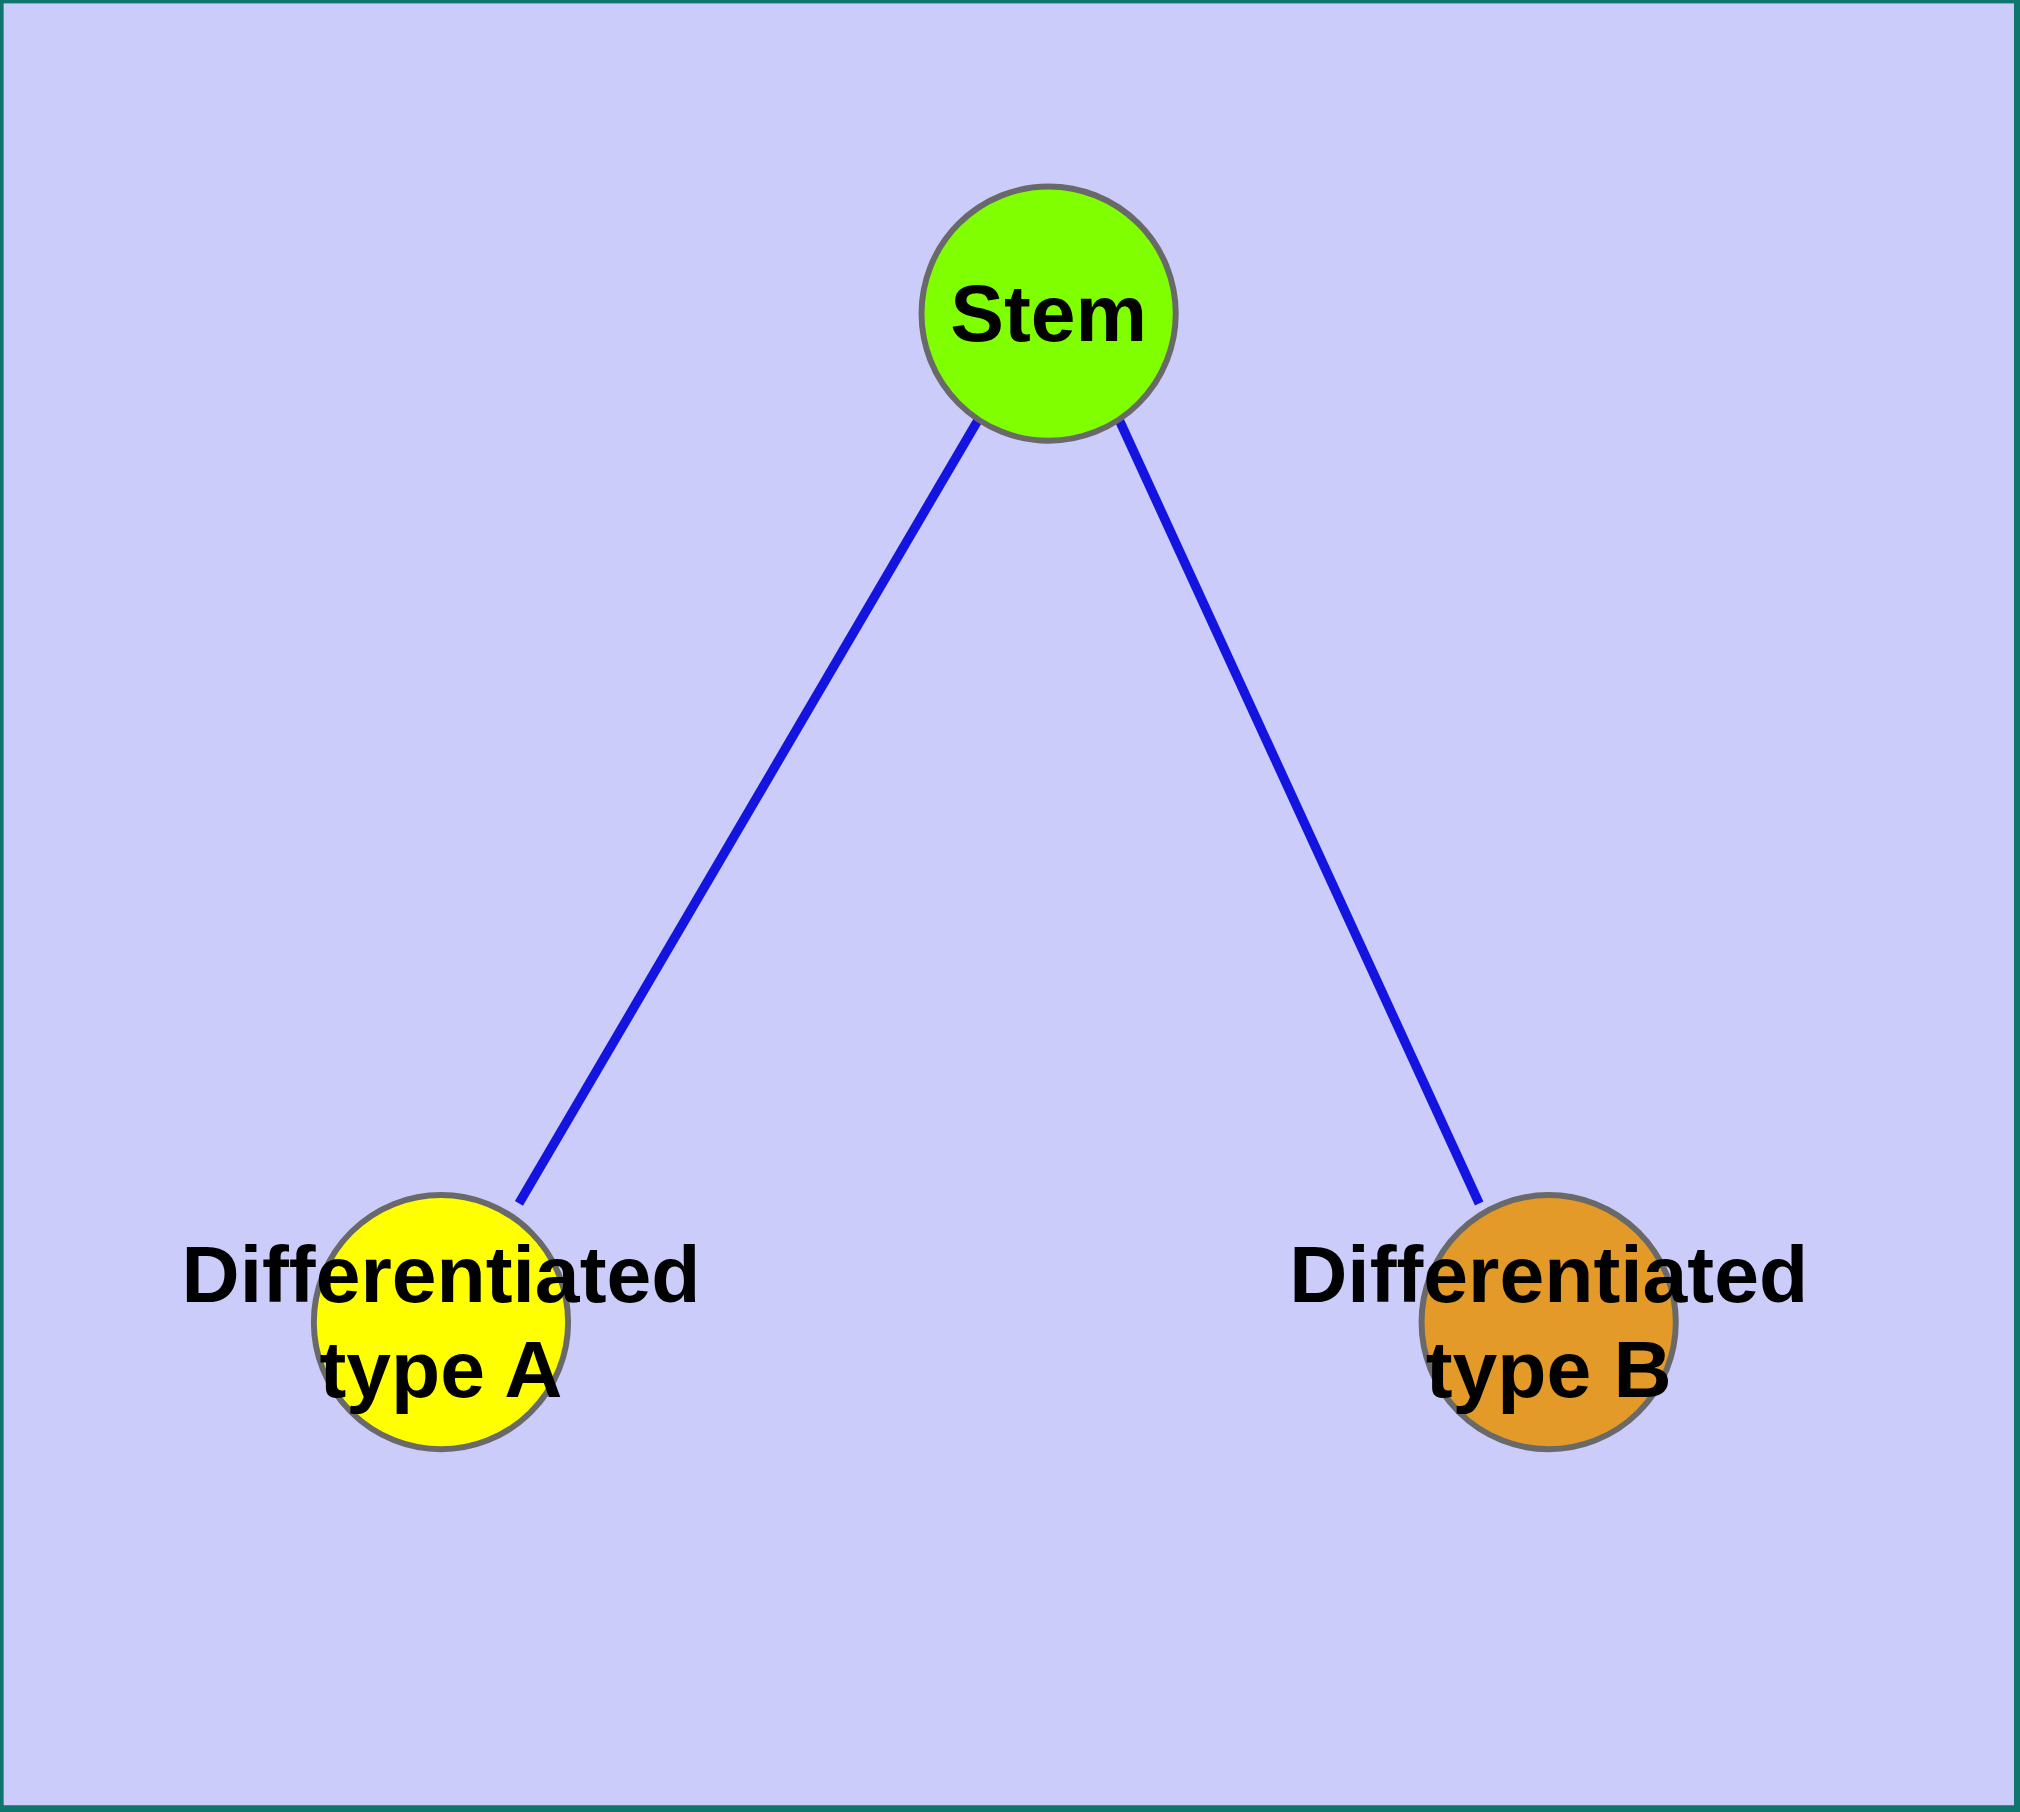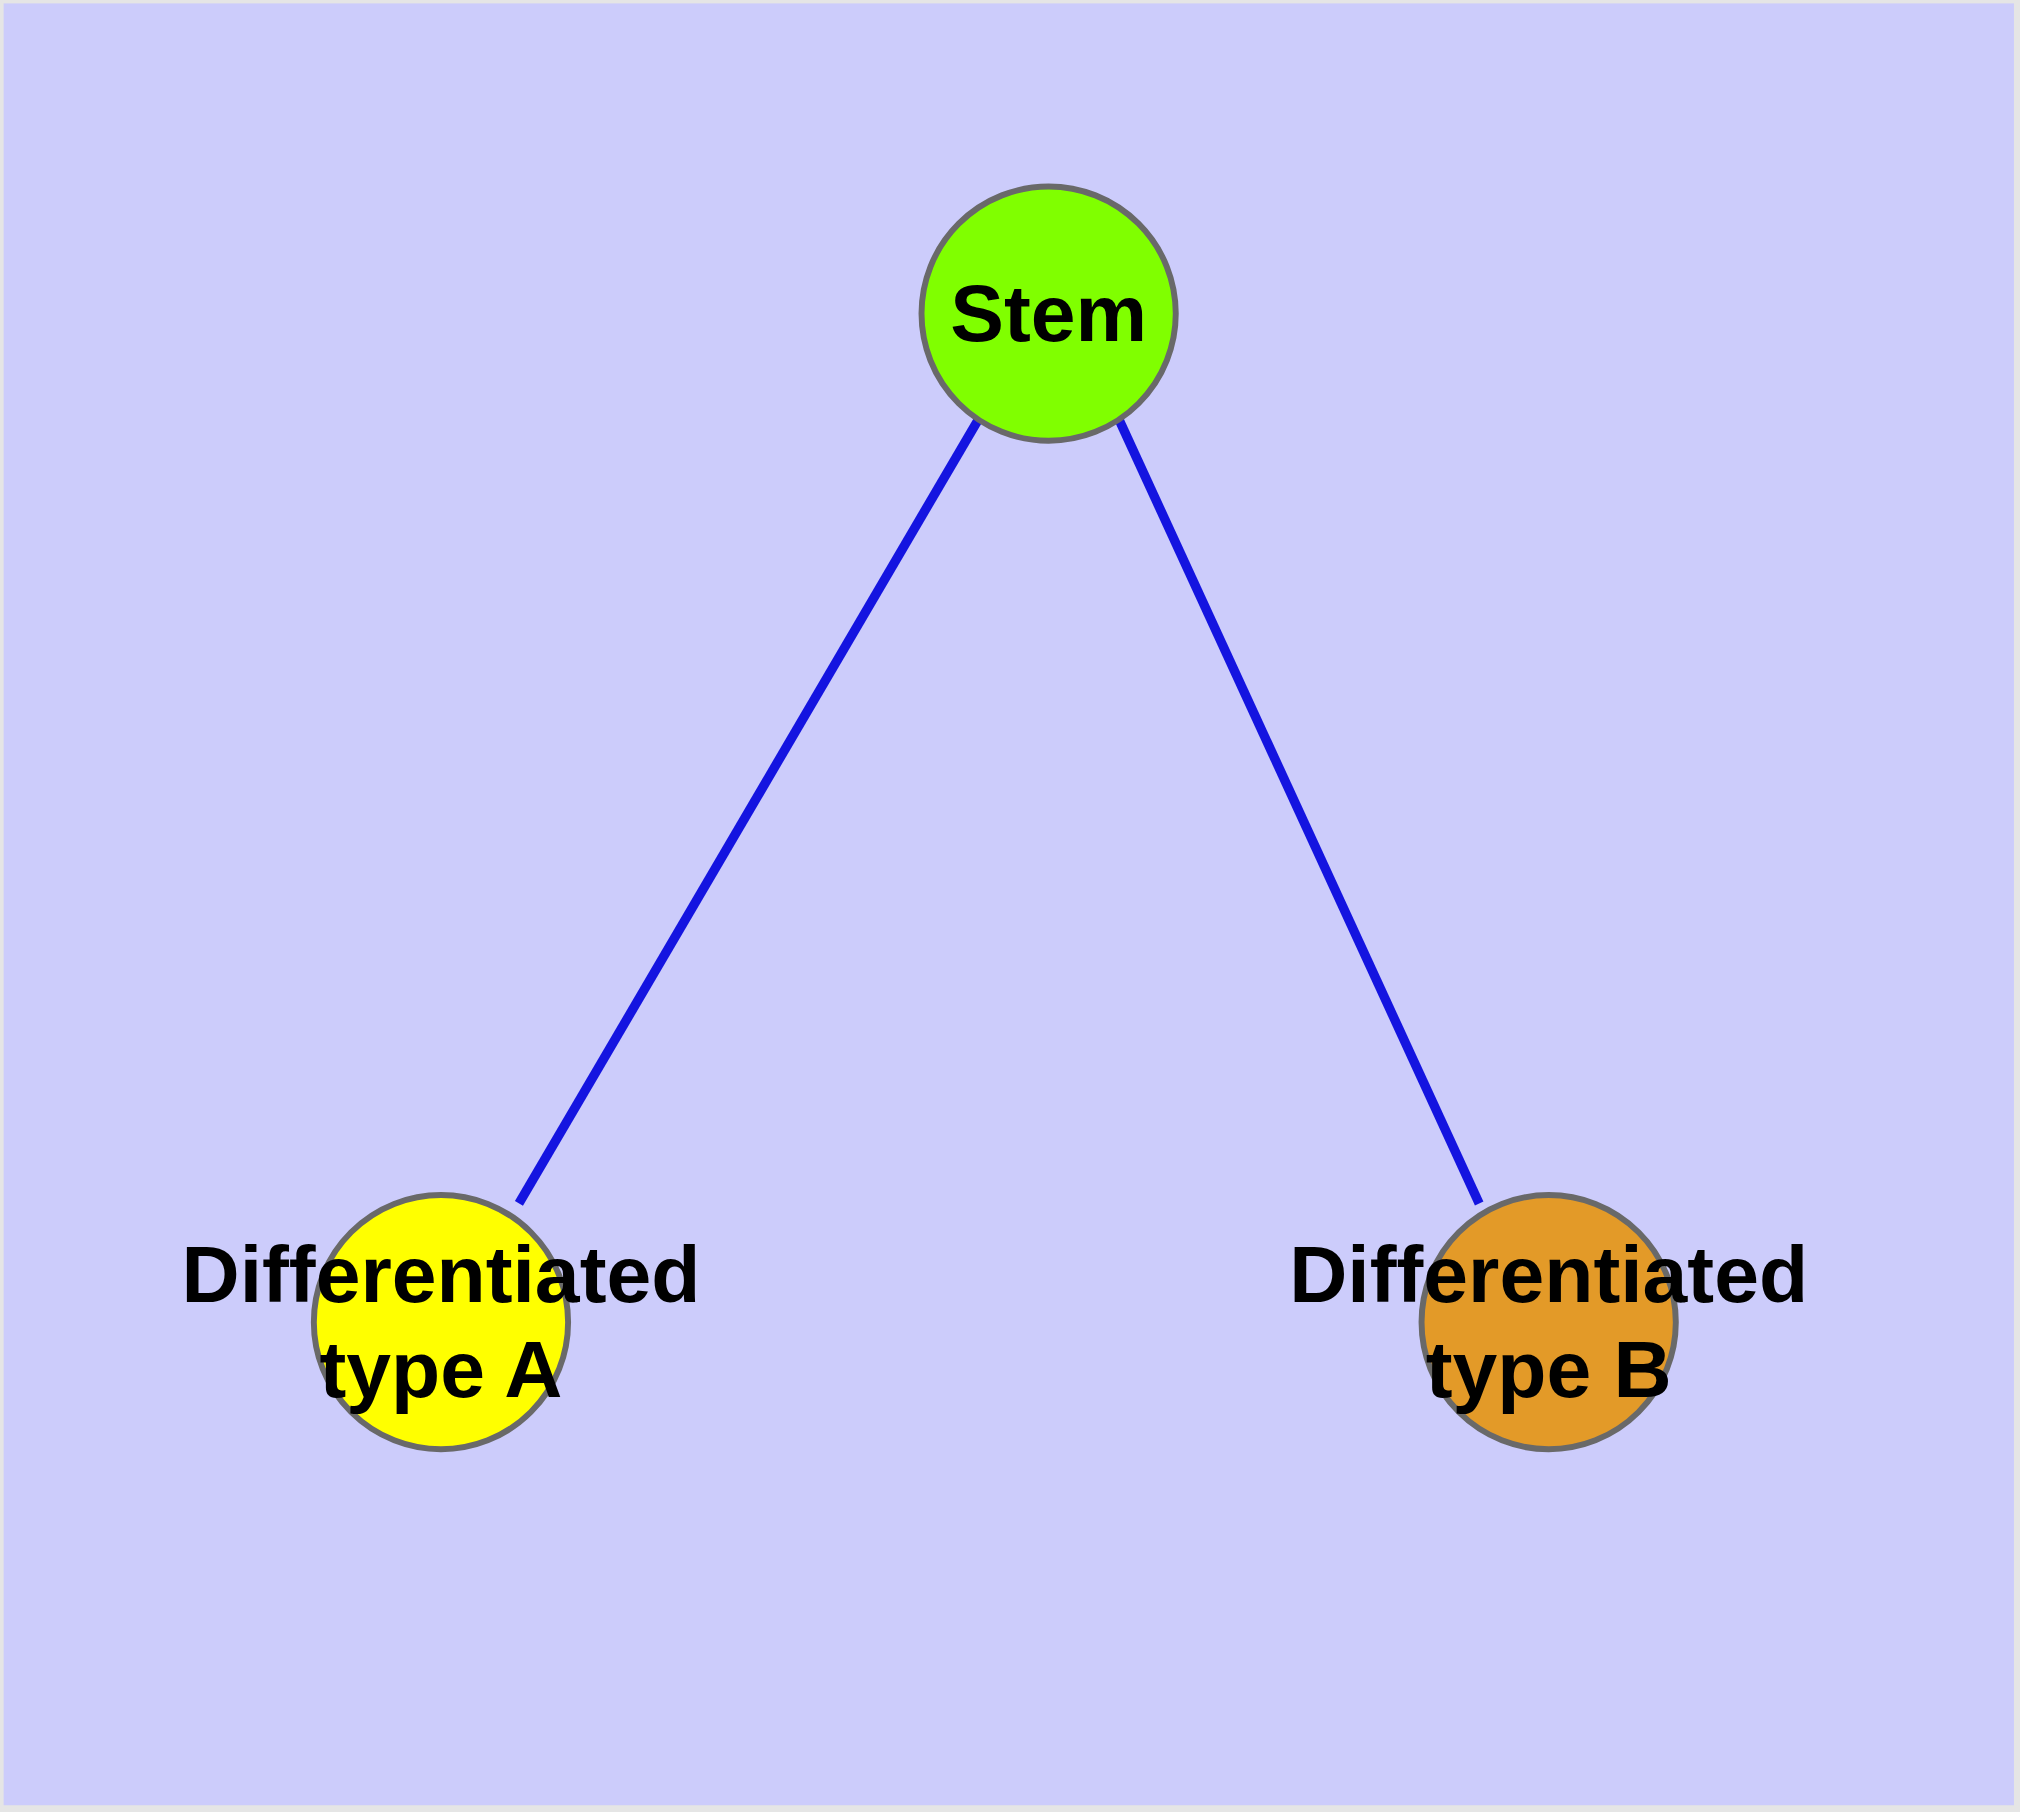--- a/index.html
+++ b/index.html
@@ -25,21 +25,21 @@
   .node-label-text {
     font-family: "Liberation Sans", "DejaVu Sans", sans-serif;
     font-weight: bold;
     fill: #000000;
     paint-order: normal;
   }
 </style>
 </head>
 <body>
 
-<div id="canvas" style="background: #e5e5e5;">
+<div id="canvas" style="background: #0f766e;">
   <svg id="graph-svg" viewBox="0 0 2384 2138" xmlns="http://www.w3.org/2000/svg">
 
     <rect id="bg-rect" x="4" y="4" width="2372" height="2126" fill="#ccccfb"></rect>
 
     <g id="edges-group">
       <line id="edge-0" x1="1154" y1="495" x2="612" y2="1420" stroke="#1414e0" stroke-width="11" stroke-linecap="butt"></line>
       <line id="edge-1" x1="1320" y1="495" x2="1745" y2="1420" stroke="#1414e0" stroke-width="11" stroke-linecap="butt"></line>
     </g>
 
     <g id="nodes-group">

